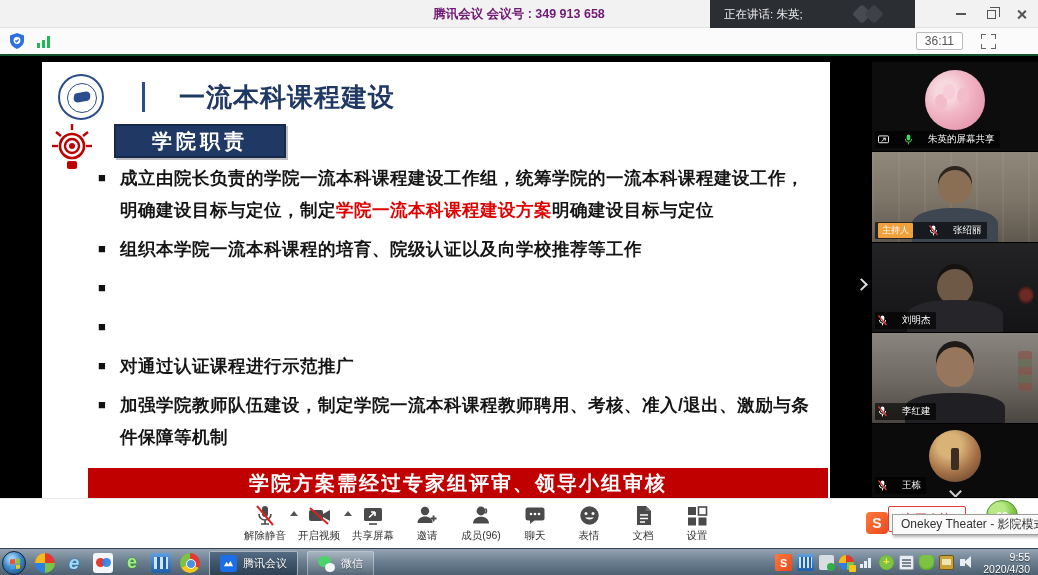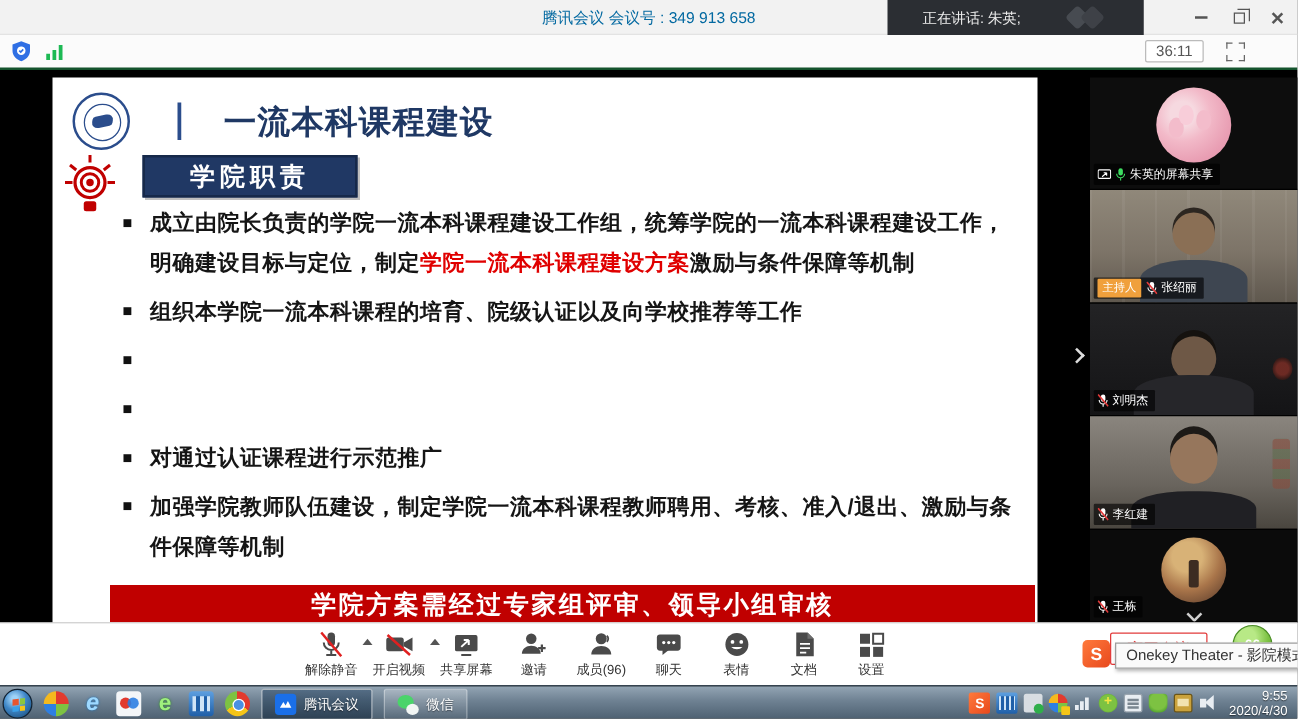--- a/index.html
+++ b/index.html
@@ -2,32 +2,32 @@
 <html><head>
 <meta charset="utf-8">
 <style>
   * { margin:0; padding:0; box-sizing:border-box; }
   html,body { width:1038px; height:575px; overflow:hidden; }
   body { font-family:"Liberation Sans","DejaVu Sans",sans-serif; }
   #app { position:relative; width:1038px; height:575px; background:#000; }
 
   
   .titlebar { position:absolute; left:0; top:0; width:1038px; height:28px; background:#f2f2f2; border-bottom:1px solid #e3e3e3; }
-  .titlebar-title { position:absolute; left:0; right:0; top:0; height:28px; line-height:28px; text-align:center; font-size:12.5px; color:#0369a1; }
+  .titlebar-title { position:absolute; left:0; right:0; top:0; height:28px; line-height:28px; text-align:center; font-size:12.5px; color:#701a75;font-weight:bold; }
   .win-controls { position:absolute; right:6px; top:0; height:28px; display:flex; align-items:center; gap:8px; z-index:30; }
   .win-btn { width:22px; height:20px; display:flex; align-items:center; justify-content:center; cursor:default; }
   .ic-min { width:10px; height:2px; background:#555; }
   .ic-restore { width:9px; height:9px; border:1.5px solid #555; position:relative; background:#f2f2f2; }
   .ic-restore::before { content:""; position:absolute; left:2px; top:-4px; width:9px; height:9px; border:1.5px solid #555; border-bottom:none; border-left:none; }
   .ic-close { position:relative; width:11px; height:11px; }
   .ic-close::before,.ic-close::after { content:""; position:absolute; left:5px; top:0; width:1.8px; height:11px; background:#555; }
   .ic-close::before { transform:rotate(45deg); } .ic-close::after { transform:rotate(-45deg); }
 
   
-  .speaking { position:absolute; left:710px; top:0; width:205px; height:28px; background:#2b2e33; color:#eee; font-size:11.5px; display:flex; align-items:center; padding-left:28px; z-index:25; }
+  .speaking { position:absolute; left:710px; top:0; width:205px; height:28px; background:#2b2e33; color:#eee; font-size:11.5px; display:flex; align-items:center; padding-left:14px; z-index:25; }
   .speak-logo { position:absolute; right:28px; top:5px; width:34px; height:18px; opacity:.45; }
   .speak-logo i { position:absolute; width:14px; height:14px; background:#6a6f76; transform:rotate(45deg); border-radius:3px; }
   .speak-logo i:nth-child(1){ left:2px; top:2px; } .speak-logo i:nth-child(2){ left:14px; top:2px; background:#555a60; }
 
   
   .subbar { position:absolute; left:0; top:28px; width:1038px; height:28px; background:#fbfbfb; border-bottom:2px solid #14532d; }
   .subbar-left { position:absolute; left:8px; top:4px; display:flex; gap:10px; align-items:center; }
   .timer-box { position:absolute; right:75px; top:4px; border:1px solid #bbb; border-radius:2px; padding:1px 8px; font-size:12px; color:#555; background:#fff; }
   .fs-icon { position:absolute; right:42px; top:6px; width:15px; height:15px; }
   .fs-icon i { position:absolute; width:5px; height:5px; border:1.6px solid #666; }
@@ -82,21 +82,21 @@
   .p-torso { position:absolute; left:50%; transform:translateX(-50%); border-radius:46% 46% 0 0; }
   .t2 .p-head { top:18px; width:34px; height:34px; background:#8a6f55; box-shadow:0 -4px 0 0 #2c2620; }
   .t2 .p-torso { bottom:0; width:86px; height:34px; background:#3e4651; }
   .t3 .p-head { top:26px; width:36px; height:36px; background:#6e5846; box-shadow:0 -5px 0 0 #15120f; }
   .t3 .p-torso { bottom:0; width:96px; height:32px; background:#26262a; }
   .t4 .p-head { top:14px; width:38px; height:40px; background:#96765c; box-shadow:0 -6px 0 0 #1d1a17; }
   .t4 .p-torso { bottom:0; width:100px; height:30px; background:#202024; }
   .plant { position:absolute; right:4px; bottom:28px; width:16px; height:18px; background:radial-gradient(circle,#7b2d25 0 40%,#3c1a16 70%); border-radius:50%; opacity:.85; }
   .deco-r { position:absolute; right:6px; top:18px; width:14px; height:40px; background:repeating-linear-gradient(180deg,#8a4a3a 0 8px,#5d6b4a 8px 16px); opacity:.55; border-radius:3px; }
 
-  .name-tag { position:absolute; left:3px; bottom:3px; height:17px; background:rgba(0,0,0,.62); display:flex; align-items:center; gap:3px; padding:0 5px 0 3px; border-radius:1px;font-family:Liberation Serif, serif; }
+  .name-tag { position:absolute; left:3px; bottom:3px; height:17px; background:rgba(0,0,0,.62); display:flex; align-items:center; gap:15px; padding:0 5px 0 3px; border-radius:1px;font-family:Liberation Serif, serif; }
   .name-tag .nm { color:#fff; font-size:9.5px; white-space:nowrap; }
   .host-badge { background:#f0a03c; color:#fff; font-size:9px; padding:1px 4px; border-radius:1px; margin-right:1px; }
   .chevron-down { position:absolute; left:50%; transform:translateX(-50%); bottom:2px; width:12px; height:8px; }
   .chevron-down::before { content:""; position:absolute; left:2px; top:0; width:7px; height:7px; border-right:2px solid #cfcfcf; border-bottom:2px solid #cfcfcf; transform:rotate(45deg); }
 
   
   .meetbar { position:absolute; left:0; top:498px; width:1038px; height:50px; background:#fff; border-top:1px solid #e8e8e8; z-index:10; }
   .mb-items { position:absolute; left:238px; top:4px; display:flex; }
   .mb-item { width:54px; text-align:center; position:relative; cursor:pointer; }
   .mb-item .ic { height:24px; display:flex; align-items:flex-end; justify-content:center; }
@@ -224,21 +224,21 @@
         <rect x="17" y="39" width="10" height="8" rx="2" fill="#c00000"></rect>
       </svg>
 
       <div class="badge-box">
         <span>学院职责</span>
       </div>
 
       <div class="bullets">
         <div class="bullet">
             <span class="mark">■</span>
-          <div class="txt"><span>成立由院长负责的学院一流本科课程建设工作组，统筹学院的一流本科课程建设工作，明确建设目标与定位，制定</span><span class="red">学院一流本科课程建设方案</span><span>激励与条件保障等机制</span></div>
+          <div class="txt"><span>成立由院长负责的学院一流本科课程建设工作组，统筹学院的一流本科课程建设工作，明确建设目标与定位，制定</span><span class="red">学院一流本科课程建设方案</span><span>明确建设目标与定位</span></div>
         </div>
         <div class="bullet">
             <span class="mark">■</span>
           <div class="txt"><span>组织本学院一流本科课程的培育、院级认证以及向学校推荐等工作</span></div>
         </div>
         <div class="bullet">
             <span class="mark">■</span>
         </div>
         <div class="bullet">
             <span class="mark">■</span>

